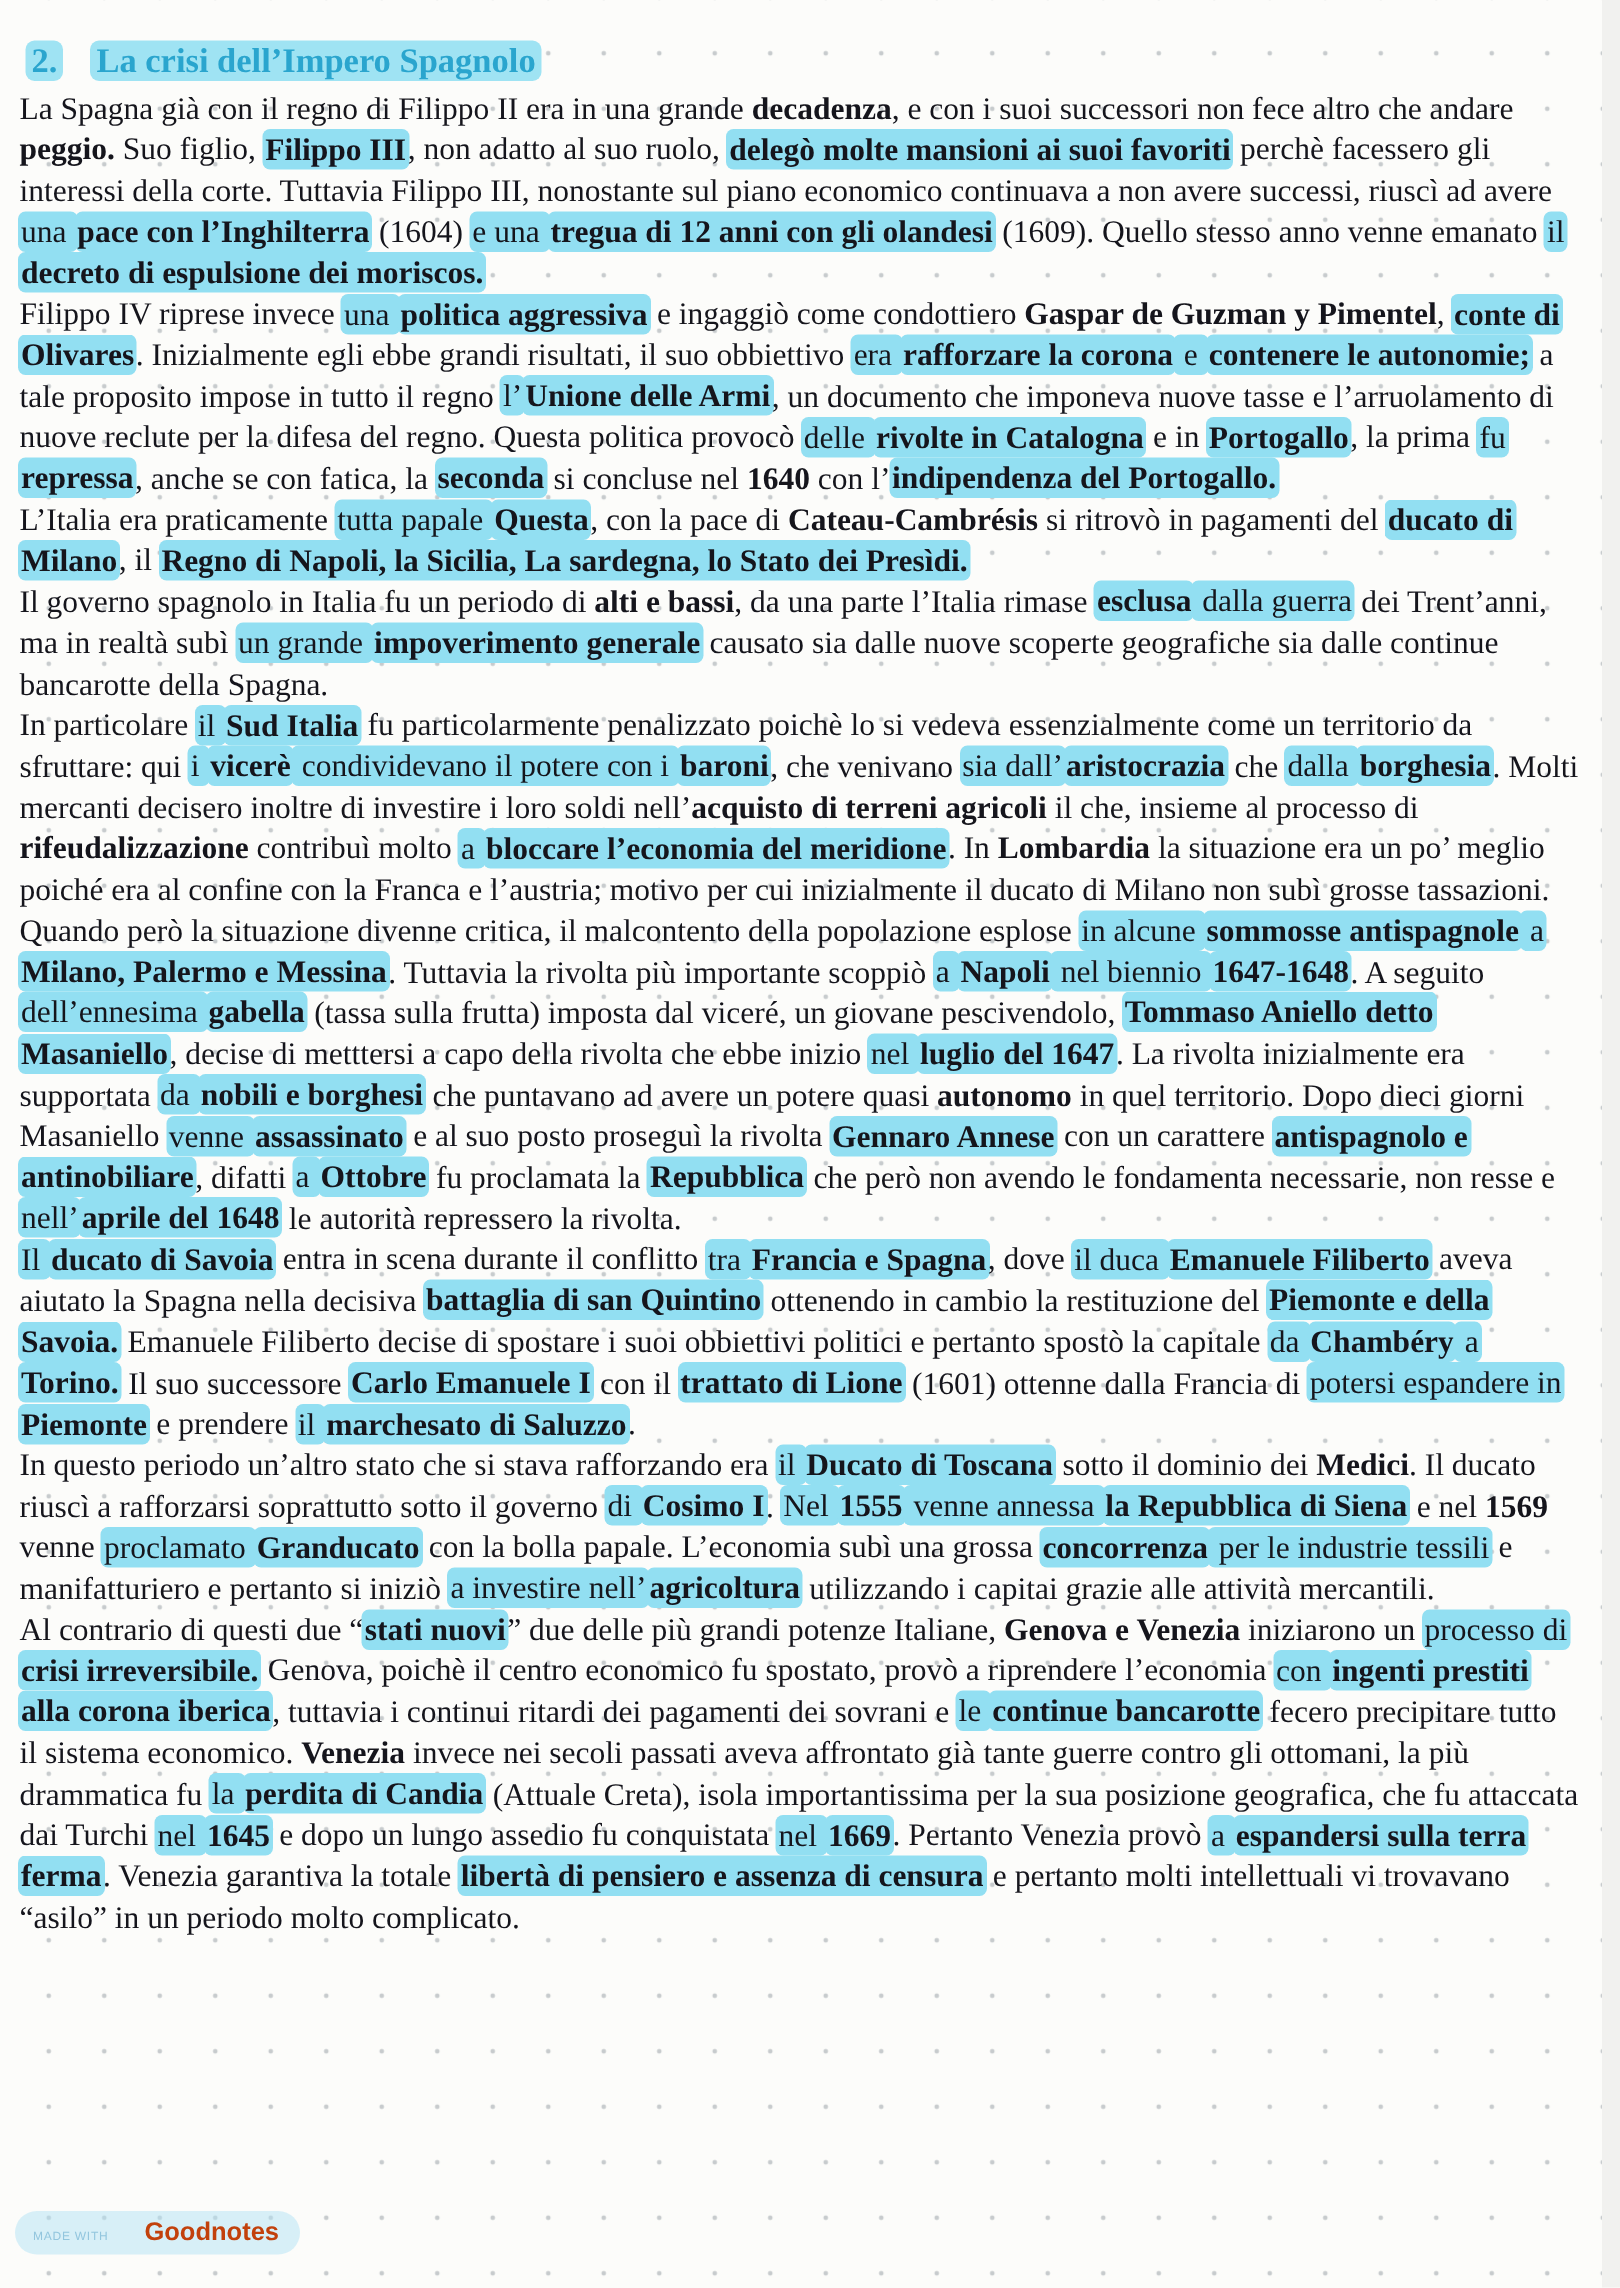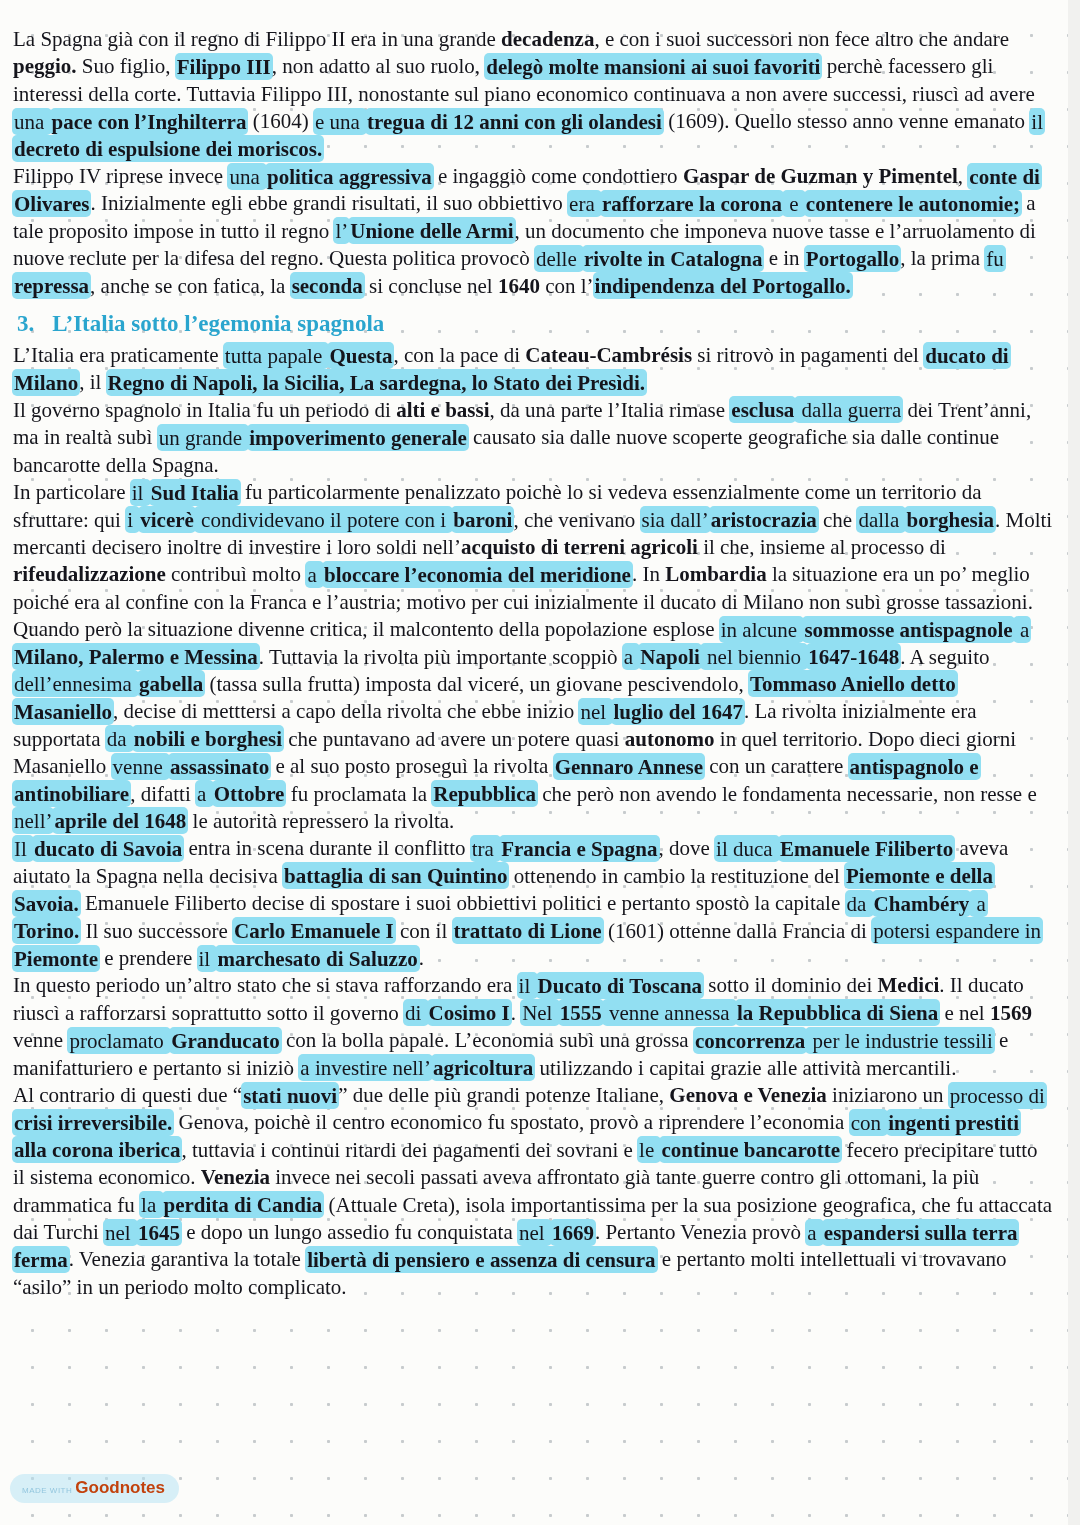--- a/index.html
+++ b/index.html
@@ -43,21 +43,21 @@
   .b{font-weight:bold;}
   .hl{
     background:#92dff2;
     border-radius:5px;
     padding:1.5px 2px;
     margin:0 -1px;
     -webkit-box-decoration-break:clone;box-decoration-break:clone;
   }
   .watermark{
     position:absolute;left:10px;top:1474px;
-    display:inline-flex;align-items:baseline;gap:3px;
+    display:inline-flex;align-items:baseline;gap:24px;
     background:rgba(176,225,244,.48);
     border-radius:15px;
     padding:4px 14px 5px 12px;
   }
   .wm-prefix{
     font-family:"Liberation Sans","DejaVu Sans",sans-serif;
     font-size:8px;letter-spacing:.5px;text-transform:uppercase;
     color:#93c6de;
   }
   .wm-brand{
@@ -65,28 +65,28 @@
     font-size:17px;font-weight:bold;
     color:#c2410c;
   }
 </style>
 </head>
 <body>
 
 <div class="page">
 
   <section>
+    <h2 class="head">
+      <span class="num hl-head">2.</span><span class="ttl hl-head">La crisi dell’Impero Spagnolo</span>
+    </h2>
     <p class="para"><span>La Spagna già con il regno di Filippo II era in una grande </span><span class="b">decadenza</span><span>, e con i suoi successori non fece altro che andare </span><span class="b">peggio.</span><span>  Suo figlio, </span><span class="b hl">Filippo III</span><span>, non adatto al suo ruolo, </span><span class="b hl">delegò molte mansioni ai suoi favoriti</span><span> perchè facessero gli interessi della corte. Tuttavia Filippo III, nonostante sul piano economico continuava a non avere successi, riuscì ad avere </span><span class="hl">una </span><span class="b hl">pace con l’Inghilterra</span><span> (1604) </span><span class="hl">e una </span><span class="b hl">tregua di 12 anni con gli olandesi</span><span> (1609). Quello stesso anno venne emanato </span><span class="hl">il </span><span class="b hl">decreto di espulsione dei moriscos.</span></p>
     <p class="para"><span>Filippo IV riprese invece </span><span class="hl">una </span><span class="b hl">politica aggressiva</span><span> e ingaggiò come condottiero </span><span class="b">Gaspar de Guzman y Pimentel</span><span>, </span><span class="b hl">conte di Olivares</span><span>. Inizialmente egli ebbe grandi risultati, il suo obbiettivo </span><span class="hl">era </span><span class="b hl">rafforzare la corona</span><span class="hl"> e </span><span class="b hl">contenere le autonomie;</span><span> a tale proposito impose in tutto il regno </span><span class="hl">l’</span><span class="b hl">Unione delle Armi</span><span>, un documento che imponeva nuove tasse e l’arruolamento di nuove reclute per la difesa del regno. Questa politica provocò </span><span class="hl">delle </span><span class="b hl">rivolte in Catalogna</span><span> e in </span><span class="b hl">Portogallo</span><span>, la prima </span><span class="hl">fu </span><span class="b hl">repressa</span><span>, anche se con fatica, la </span><span class="b hl">seconda</span><span> si concluse nel </span><span class="b">1640</span><span> con l’</span><span class="b hl">indipendenza del Portogallo.</span></p>
   </section>
 
   <section>
-    <h2 class="head">
-      <span class="num">3.</span><span class="ttl">L’Italia sotto l’egemonia spagnola</span>
-    </h2>
     <p class="para"><span>L’Italia era praticamente </span><span class="hl">tutta papale </span><span class="b hl">Questa</span><span>, con la pace di </span><span class="b">Cateau-Cambrésis</span><span> si ritrovò in pagamenti del </span><span class="b hl">ducato di Milano</span><span>, il </span><span class="b hl">Regno di Napoli, la Sicilia, La sardegna, lo Stato dei Presìdi.</span></p>
     <p class="para"><span>Il governo spagnolo in Italia fu un periodo di </span><span class="b">alti e bassi</span><span>, da una parte l’Italia rimase </span><span class="b hl">esclusa</span><span class="hl"> dalla guerra</span><span> dei Trent’anni, ma in realtà subì </span><span class="hl">un grande </span><span class="b hl">impoverimento generale</span><span> causato sia dalle nuove scoperte geografiche sia dalle continue bancarotte della Spagna.</span></p>
     <p class="para"><span>In particolare </span><span class="hl">il </span><span class="b hl">Sud Italia</span><span> fu particolarmente penalizzato poichè lo si vedeva essenzialmente come un territorio da sfruttare: qui </span><span class="hl">i </span><span class="b hl">vicerè</span><span class="hl"> condividevano il potere con i </span><span class="b hl">baroni</span><span>, che venivano </span><span class="hl">sia dall’</span><span class="b hl">aristocrazia</span><span> che </span><span class="hl">dalla </span><span class="b hl">borghesia</span><span>. Molti mercanti decisero inoltre di investire i loro soldi nell’</span><span class="b">acquisto di terreni agricoli</span><span> il che, insieme al processo di </span><span class="b">rifeudalizzazione</span><span> contribuì molto </span><span class="hl">a </span><span class="b hl">bloccare l’economia del meridione</span><span>. In </span><span class="b">Lombardia</span><span> la situazione era un po’ meglio poiché era al confine con la Franca e l’austria; motivo per cui inizialmente il ducato di Milano non subì grosse tassazioni.</span></p>
     <p class="para"><span>Quando però la situazione divenne critica, il malcontento della popolazione esplose </span><span class="hl">in alcune </span><span class="b hl">sommosse antispagnole</span><span class="hl"> a </span><span class="b hl">Milano, Palermo e Messina</span><span>. Tuttavia la rivolta più importante scoppiò </span><span class="hl">a </span><span class="b hl">Napoli</span><span class="hl"> nel biennio </span><span class="b hl">1647-1648</span><span>. A seguito </span><span class="hl">dell’ennesima </span><span class="b hl">gabella</span><span> (tassa sulla frutta) imposta dal viceré, un giovane pescivendolo, </span><span class="b hl">Tommaso Aniello detto Masaniello</span><span>, decise di metttersi a capo della rivolta che ebbe inizio </span><span class="hl">nel </span><span class="b hl">luglio del 1647</span><span>. La rivolta inizialmente era supportata </span><span class="hl">da </span><span class="b hl">nobili e borghesi</span><span> che puntavano ad avere un potere quasi </span><span class="b">autonomo</span><span> in quel territorio. Dopo dieci giorni Masaniello </span><span class="hl">venne </span><span class="b hl">assassinato</span><span> e al suo posto proseguì la rivolta </span><span class="b hl">Gennaro Annese</span><span> con un carattere </span><span class="b hl">antispagnolo e antinobiliare</span><span>, difatti </span><span class="hl">a </span><span class="b hl">Ottobre</span><span> fu proclamata la </span><span class="b hl">Repubblica</span><span> che però non avendo le fondamenta necessarie, non resse e </span><span class="hl">nell’</span><span class="b hl">aprile del 1648</span><span> le autorità repressero la rivolta.</span></p>
   </section>
 
   <section>
     <p class="para"><span class="hl">Il </span><span class="b hl">ducato di Savoia</span><span> entra in scena durante il conflitto </span><span class="hl">tra </span><span class="b hl">Francia e Spagna</span><span>, dove </span><span class="hl">il duca </span><span class="b hl">Emanuele Filiberto</span><span> aveva aiutato la Spagna nella decisiva </span><span class="b hl">battaglia di san Quintino</span><span> ottenendo in cambio la restituzione del </span><span class="b hl">Piemonte e della Savoia.</span><span> Emanuele Filiberto decise di spostare i suoi obbiettivi politici e pertanto spostò la capitale </span><span class="hl">da </span><span class="b hl">Chambéry</span><span class="hl"> a </span><span class="b hl">Torino.</span><span> Il suo successore </span><span class="b hl">Carlo Emanuele I</span><span> con il </span><span class="b hl">trattato di Lione</span><span> (1601) ottenne dalla Francia di </span><span class="hl">potersi espandere in </span><span class="b hl">Piemonte</span><span> e prendere </span><span class="hl">il </span><span class="b hl">marchesato di Saluzzo</span><span>.</span></p>
     <p class="para"><span>In questo periodo un’altro stato che si stava rafforzando era </span><span class="hl">il </span><span class="b hl">Ducato di Toscana</span><span> sotto il dominio dei </span><span class="b">Medici</span><span>. Il ducato riuscì a rafforzarsi soprattutto sotto il governo </span><span class="hl">di </span><span class="b hl">Cosimo I</span><span>. </span><span class="hl">Nel </span><span class="b hl">1555</span><span class="hl"> venne annessa </span><span class="b hl">la Repubblica di Siena</span><span> e nel </span><span class="b">1569</span><span> venne </span><span class="hl">proclamato </span><span class="b hl">Granducato</span><span> con la bolla papale. L’economia subì una grossa </span><span class="b hl">concorrenza</span><span class="hl"> per le industrie tessili</span><span> e manifatturiero e pertanto si iniziò </span><span class="hl">a investire nell’</span><span class="b hl">agricoltura</span><span> utilizzando i capitai grazie alle attività mercantili.</span></p>
     <p class="para"><span>Al contrario di questi due “</span><span class="b hl">stati nuovi</span><span>” due delle più grandi potenze Italiane, </span><span class="b">Genova e Venezia</span><span> iniziarono un </span><span class="hl">processo di </span><span class="b hl">crisi irreversibile.</span><span> Genova, poichè il centro economico fu spostato, provò a riprendere l’economia </span><span class="hl">con </span><span class="b hl">ingenti prestiti alla corona iberica</span><span>, tuttavia i continui ritardi dei pagamenti dei sovrani e </span><span class="hl">le </span><span class="b hl">continue bancarotte</span><span> fecero precipitare tutto il sistema economico. </span><span class="b">Venezia</span><span> invece nei secoli passati aveva affrontato già tante guerre contro gli ottomani, la più drammatica fu </span><span class="hl">la </span><span class="b hl">perdita di Candia</span><span> (Attuale Creta), isola importantissima per la sua posizione geografica, che fu attaccata dai Turchi </span><span class="hl">nel </span><span class="b hl">1645</span><span> e dopo un lungo assedio fu conquistata </span><span class="hl">nel </span><span class="b hl">1669</span><span>. Pertanto Venezia provò </span><span class="hl">a </span><span class="b hl">espandersi sulla terra ferma</span><span>. Venezia garantiva la totale </span><span class="b hl">libertà di pensiero e assenza di censura</span><span> e pertanto molti intellettuali vi trovavano “asilo” in un periodo molto complicato.</span></p>

